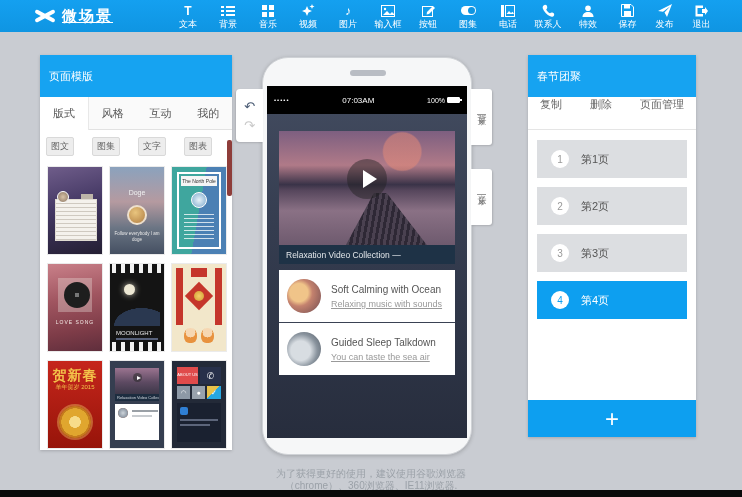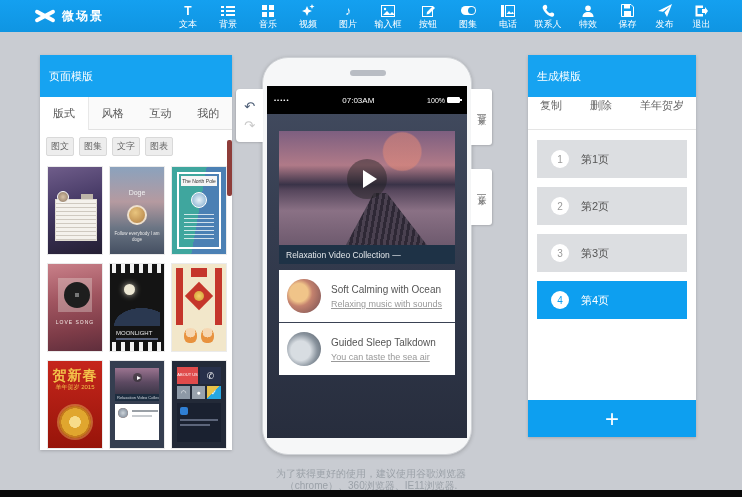--- a/index.html
+++ b/index.html
@@ -7,21 +7,21 @@
   body { font-family:"Liberation Sans","DejaVu Sans",sans-serif; }
   .stage { position:relative; width:742px; height:497px; background:#c9ccd2; overflow:hidden; margin:0 auto; }
 
   
   .topbar { position:absolute; top:0; left:0; width:742px; height:32px; background:linear-gradient(#14a0f0,#0f95e2); display:flex; align-items:center; }
   .logo { display:flex; align-items:center; gap:6px; padding-left:34px; width:168px; flex:none; }
   .logo-x { width:22px; height:16px; position:relative; flex:none; }
   .logo-x:before,.logo-x:after { content:""; position:absolute; left:0; top:6px; width:22px; height:4px; background:#fff; border-radius:2px; }
   .logo-x:before { transform:rotate(28deg); }
   .logo-x:after { transform:rotate(-28deg); }
-  .logo-text { color:#fff; font-size:12px; letter-spacing:2px; font-weight:bold; }
+  .logo-text { color:#fff; font-size:15px; letter-spacing:2px; font-weight:bold;text-decoration:underline; }
   .tools { display:flex; flex:none; }
   .tool { width:40px; height:32px; display:flex; flex-direction:column; align-items:center; justify-content:center; gap:1px; cursor:pointer; }
   .tool .ic { height:14px; display:flex; align-items:center; justify-content:center; color:#fff; font-size:12px; line-height:14px; }
   .tool .lb, .act .lb { color:#fff; font-size:9px; line-height:10px; white-space:nowrap; }
   .spacer { flex:1; }
   .acts { display:flex; flex:none; margin-right:22px; }
   .act { width:37px; height:32px; display:flex; flex-direction:column; align-items:center; justify-content:center; gap:1px; cursor:pointer; }
   .act .ic { height:14px; display:flex; align-items:center; justify-content:center; color:#fff; }
   svg.wic { display:block; }
   .toggle-pill { width:15px; height:9px; background:#fff; border-radius:5px; position:relative; }
@@ -29,21 +29,21 @@
 
   
   .panel { position:absolute; background:#fff; box-shadow:0 1px 3px rgba(0,0,0,.18); }
   .panel-head { height:42px; background:#16a3f1; color:#fff; font-size:11px; display:flex; align-items:center; padding-left:9px; }
 
   
   .left-panel { left:40px; top:55px; width:192px; height:395px; }
   .tabs { height:33px; display:flex; background:#fafafa; border-bottom:1px solid #e2e2e2; }
   .tab { flex:1; display:flex; align-items:center; justify-content:center; font-size:11px; color:#555; cursor:pointer; }
   .tab.active { background:#fff; border-right:1px solid #e8e8e8; margin-bottom:-1px; }
-  .chips { display:flex; gap:5px; padding:7px 6px 5px 6px; }
+  .chips { display:flex; gap:18px; padding:7px 6px 5px 6px; }
   .chip { background:#ededed; border:1px solid #d9d9d9; color:#666; font-size:9px; padding:2px 4px; border-radius:2px; cursor:pointer; white-space:nowrap; }
   .tpl-grid { display:grid; grid-template-columns:repeat(3,54px); gap:10px 8px; padding:6px 4px 6px 8px; }
   .tpl { width:54px; height:87px; position:relative; overflow:hidden; cursor:pointer; box-shadow:0 0 0 1px rgba(0,0,0,.08); }
   .scroll-thumb { position:absolute; right:0px; top:85px; width:5px; height:56px; background:#8e3d3a; border-radius:2px; }
 
   
   .t1 { background:linear-gradient(165deg,#6f5d8a 0%,#433763 45%,#241f33 100%); }
   .t1 .card { position:absolute; left:7px; top:32px; width:42px; height:42px; background:#f4f1ec;
     background-image:repeating-linear-gradient(#f4f1ec 0 3px,#cfc9c0 3px 4px); border:1px solid #e0dbd2; }
   .t1 .ava { position:absolute; left:9px; top:24px; width:12px; height:12px; border-radius:50%; background:radial-gradient(#d8c2a8,#8a7560); border:1px solid #fff; z-index:2; }
@@ -136,21 +136,21 @@
   .undo-tab .u { color:#4a5b74; font-size:13px; line-height:13px; cursor:pointer; }
   .undo-tab .r { color:#c9c9c9; font-size:13px; line-height:13px; cursor:pointer; }
   .side-tab { position:absolute; right:-21px; width:21px; height:56px; background:#fff; border-radius:0 3px 3px 0; box-shadow:1px 1px 2px rgba(0,0,0,.15); display:flex; flex-direction:column; align-items:center; justify-content:center; gap:3px; }
   .side-tab.bg { top:31px; } .side-tab.mus { top:111px; }
   .vtext { writing-mode:vertical-rl; font-size:9px; color:#888; letter-spacing:2px; }
   .side-div { width:9px; height:1px; background:#999; }
   .side-x { color:#777; font-size:10px; line-height:10px; cursor:pointer; }
 
   
   .right-panel { left:528px; top:55px; width:168px; height:382px; }
-  .rp-actions { height:33px; display:flex; align-items:flex-end; border-bottom:1px solid #e5e5e5; padding:16px 12px; justify-content:space-between; }
+  .rp-actions { height:33px; display:flex; align-items:flex-start; border-bottom:1px solid #e5e5e5; padding:0 12px; justify-content:space-between; }
   .rp-act { font-size:11px; color:#666; cursor:pointer; white-space:nowrap; }
   .pages { padding:10px 9px 0 9px; display:flex; flex-direction:column; gap:9px; }
   .page-item { height:38px; background:#dcdee1; display:flex; align-items:center; gap:12px; padding-left:14px; cursor:pointer; }
   .page-num { width:18px; height:18px; border-radius:50%; background:#fff; color:#999; font-size:10px; display:flex; align-items:center; justify-content:center; flex:none; }
   .page-label { font-size:11px; color:#555; }
   .page-item.active { background:#0d9ff0; }
   .page-item.active .page-label { color:#fff; }
   .page-item.active .page-num { color:#0d9ff0; }
   .add-bar { position:absolute; left:0; right:0; bottom:0; height:37px; background:#0d9ff0; color:#fff; font-size:24px; font-weight:300; display:flex; align-items:center; justify-content:center; cursor:pointer; }
 
@@ -424,25 +424,25 @@
       <span class="side-x">×</span>
     </div>
     <div class="side-tab mus">
       <span class="vtext">音乐</span>
       <span class="side-div"></span>
       <span class="side-x">×</span>
     </div>
   </div>
 
   <div class="panel right-panel">
-    <div class="panel-head">生成模版</div>
+    <div class="panel-head">春节团聚</div>
     <div class="rp-actions">
       <span class="rp-act">复制</span>
       <span class="rp-act">删除</span>
-      <span class="rp-act">羊年贺岁</span>
+      <span class="rp-act">页面管理</span>
     </div>
     <div class="pages">
       <div class="page-item">
         <span class="page-num">1</span>
         <span class="page-label">第1页</span>
       </div>
       <div class="page-item">
         <span class="page-num">2</span>
         <span class="page-label">第2页</span>
       </div>

